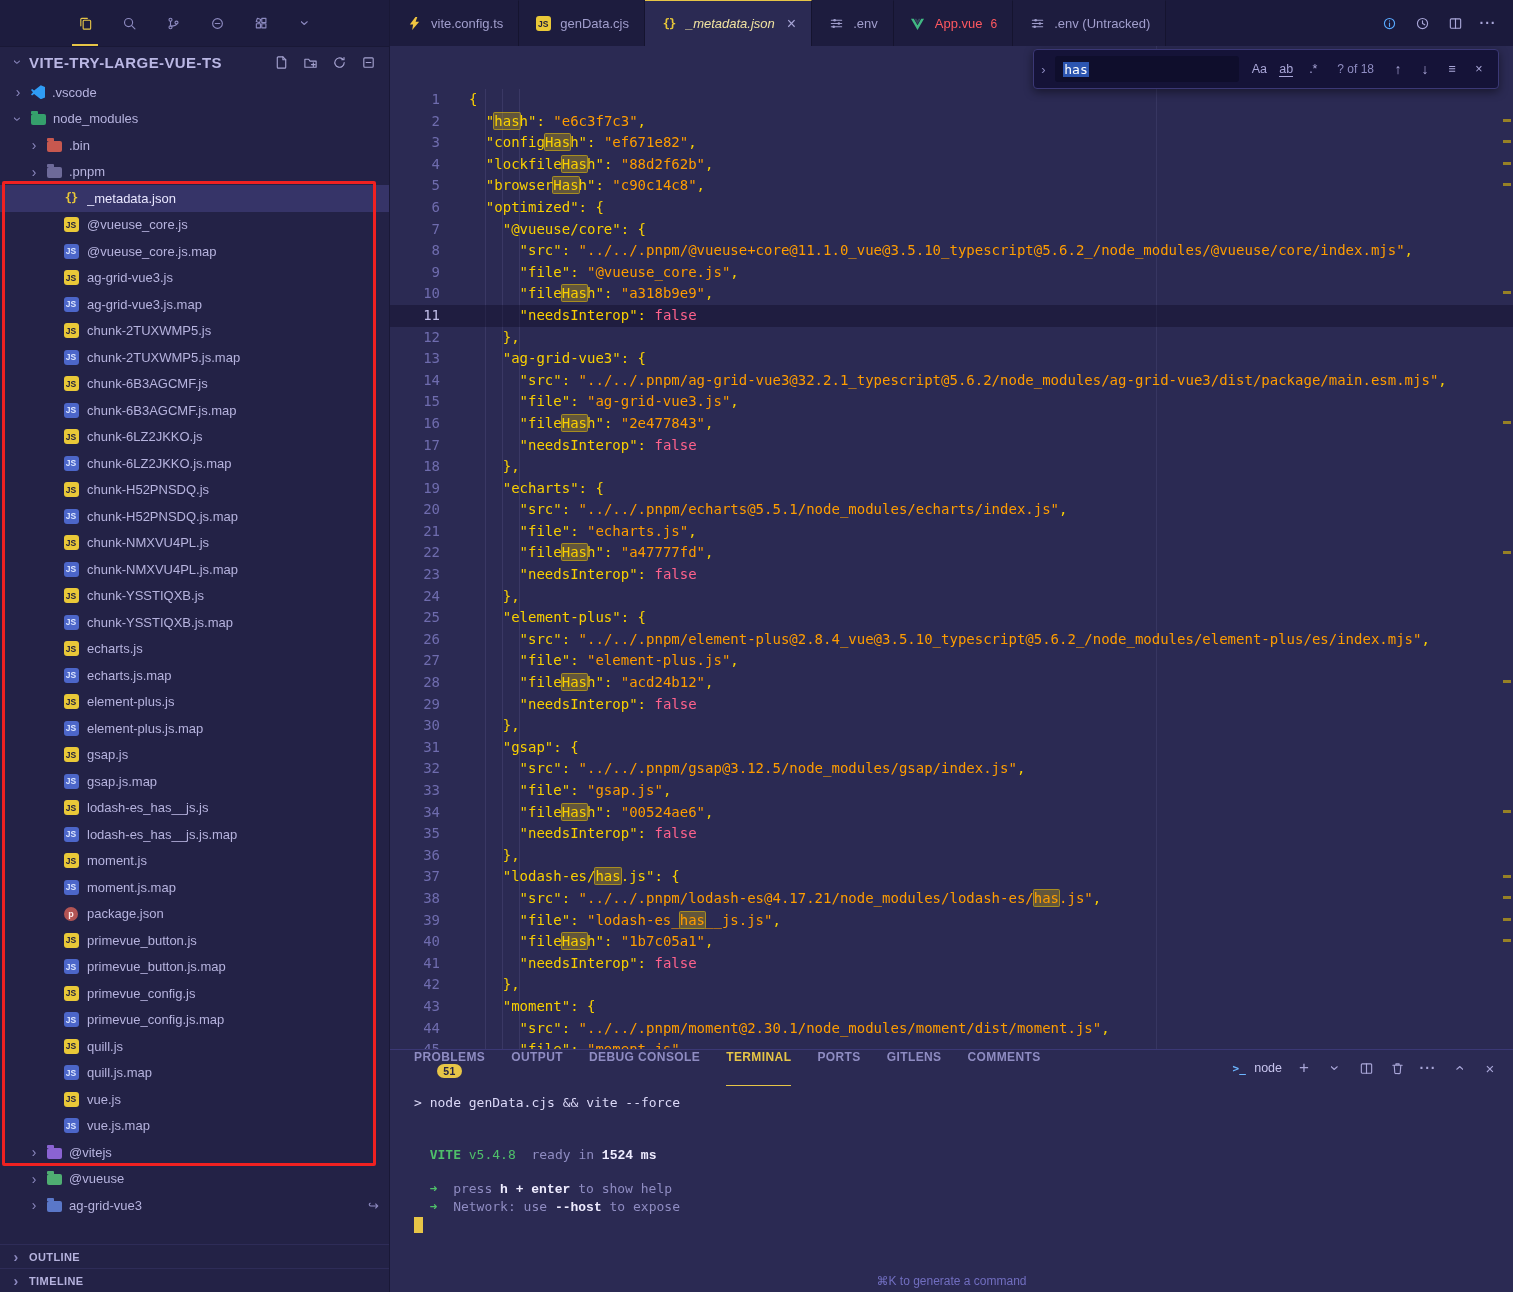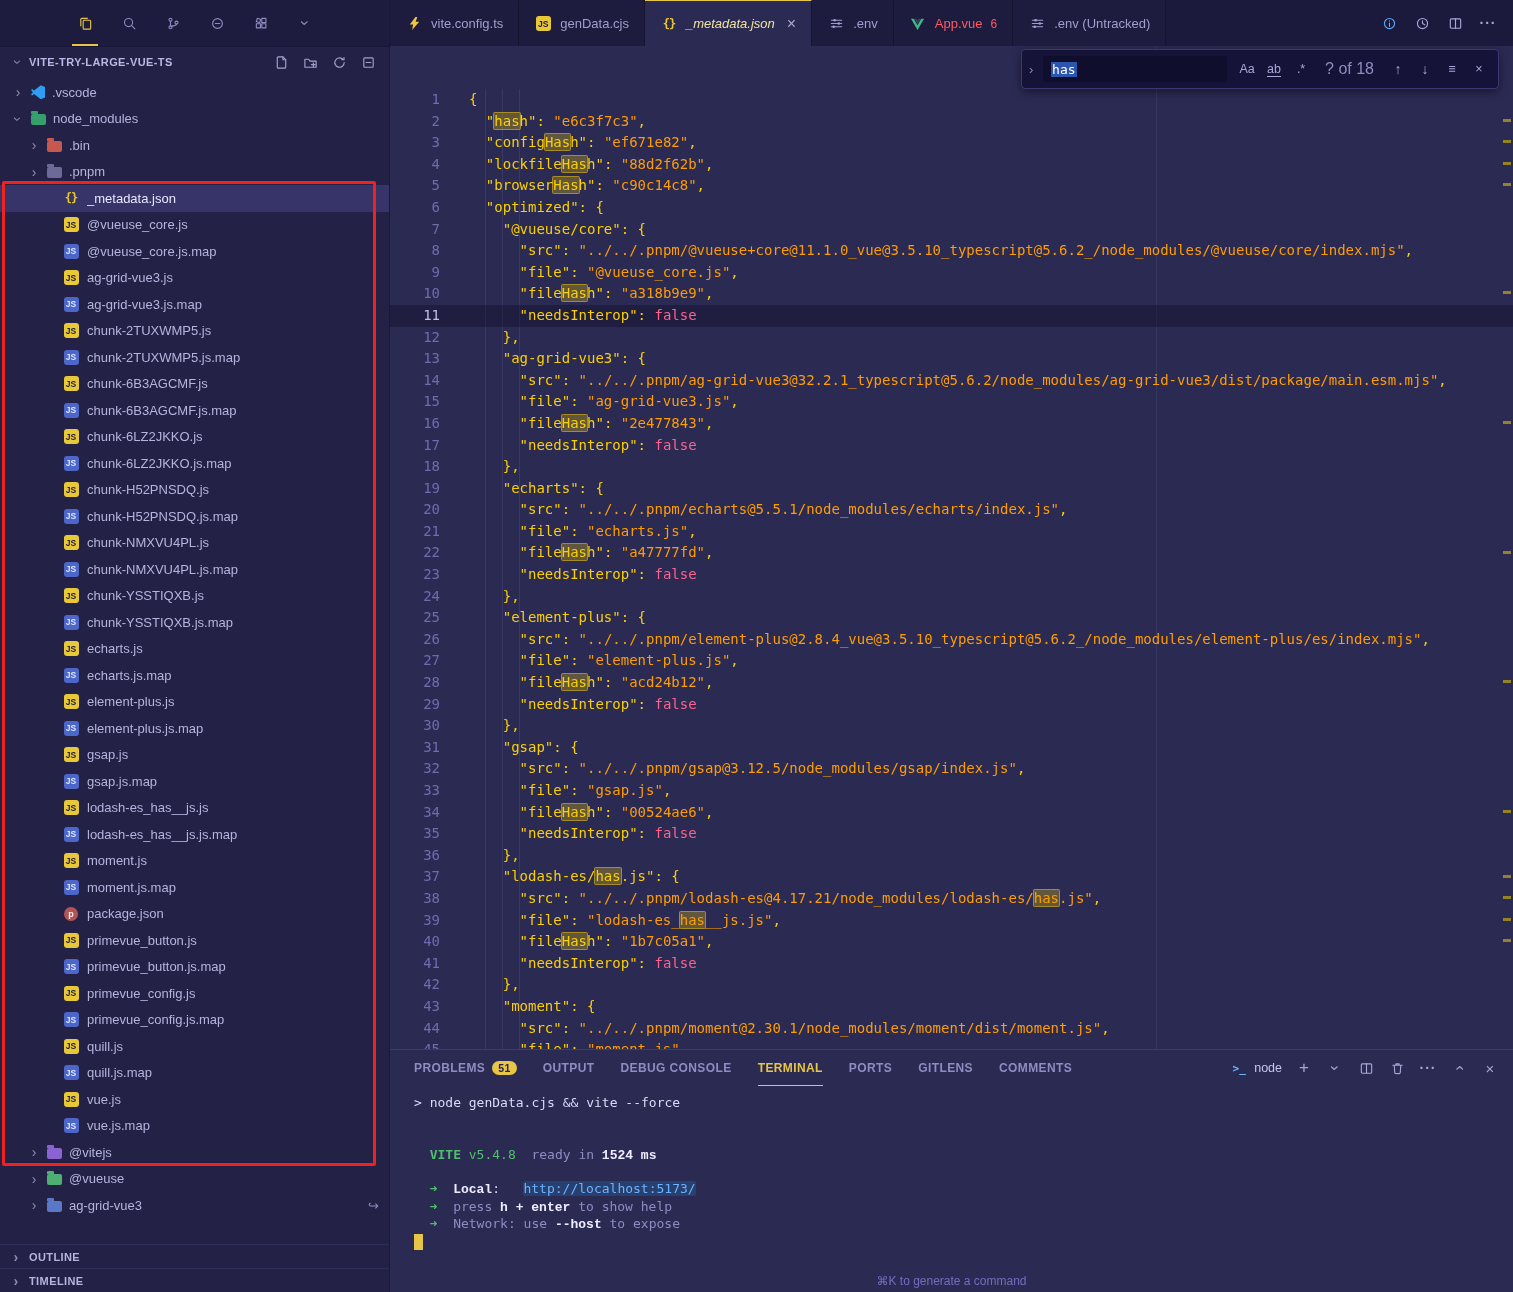--- a/index.html
+++ b/index.html
@@ -5,21 +5,21 @@
   html,body{margin:0;padding:0;width:1513px;height:1292px;overflow:hidden;background:#2b2a53;
     font-family:"Liberation Sans",sans-serif;-webkit-font-smoothing:antialiased;}
   .app{display:flex;width:1513px;height:1292px;}
   
   .side{width:390px;min-width:390px;background:#232246;display:flex;flex-direction:column;position:relative;border-right:1px solid #191836;box-sizing:border-box;}
   .activity{height:46px;background:#1d1c3e;display:flex;align-items:center;gap:22px;padding-left:74px;border-bottom:1px solid #191836;}
   .act-item{position:relative;height:46px;display:flex;align-items:center;justify-content:center;width:22px;color:#8d8ac0;}
   .act-item.active{color:#e7c547;}
   .act-item.active::after{content:"";position:absolute;bottom:0;left:-2px;right:-2px;height:2px;background:#e7c547;}
   .side-head{height:30px;display:flex;align-items:center;gap:5px;padding:0 12px 0 12px;}
-  .side-title{font-size:11px;font-weight:bold;letter-spacing:.4px;color:#bab7e4;white-space:nowrap;}
+  .side-title{font-size:15px;font-weight:bold;letter-spacing:.4px;color:#bab7e4;white-space:nowrap;}
   .side-actions{margin-left:auto;display:flex;gap:11px;color:#a5a2d0;align-items:center;}
   .tree{flex:1;overflow:hidden;font-size:13px;color:#b6b3de;padding-top:2px;}
   .tree-row{height:26.5px;display:flex;align-items:center;gap:7px;box-sizing:border-box;white-space:nowrap;padding-right:10px;}
   .tree-row.selected{background:#363468;color:#e9e7ff;}
   .tree-label{overflow:hidden;text-overflow:ellipsis;}
   .chev{width:12px;display:inline-flex;justify-content:center;color:#8d8ac0;font-size:14px;flex:none;}
   .chev.open{transform:rotate(90deg);}
   .rot90{display:inline-block;transform:rotate(90deg);}
   .rotm90{display:inline-block;transform:rotate(-90deg);}
   .fold{display:inline-block;width:15px;height:11px;border-radius:2px;position:relative;margin-top:2px;flex:none;}
@@ -66,27 +66,27 @@
   .tw{color:#e8e6ff;} .tk{color:#fad000;} .ts{color:#ff9d00;} .tp{color:#fad000;} .tf{color:#ff628c;}
   .hl{background:rgba(240,200,0,.28);box-shadow:0 0 0 1px rgba(250,208,0,.6);border-radius:1px;}
   .overview{position:absolute;right:0;top:0;bottom:0;width:14px;z-index:3;}
   .ov-tick{position:absolute;right:2px;width:8px;height:3px;background:rgba(240,200,0,.55);}
   .search-widget{position:absolute;top:3px;right:14px;height:38px;background:#151338;border:1px solid #3b3875;border-radius:4px;display:flex;align-items:center;gap:5px;padding:0 8px 0 2px;z-index:10;box-shadow:0 3px 10px rgba(0,0,0,.45);font-size:13px;color:#b6b3de;}
   .sw-toggle{width:14px;text-align:center;color:#8d8ac0;}
   .sw-input{width:168px;height:26px;background:#0f0e2c;border-radius:3px;display:flex;align-items:center;padding:0 8px;font:13px "DejaVu Sans Mono",monospace;color:#fff;margin-right:4px;}
   .sw-input .sel{background:#2c55b0;padding:0 1px;}
   .sw-btn{min-width:22px;text-align:center;color:#a9a6d8;font-size:12.5px;}
   .sw-btn.word span{border-bottom:1px solid #a9a6d8;}
-  .sw-count{color:#8f8cc2;font-size:16px;margin:0 8px;white-space:nowrap;}
+  .sw-count{color:#8f8cc2;font-size:12px;margin:0 8px;white-space:nowrap;}
   .sw-nav{font-size:14px;}
   
   .panel{height:243px;border-top:1px solid #3b3875;display:flex;flex-direction:column;position:relative;background:#2b2a53;box-sizing:border-box;}
   .panel-head{height:36px;display:flex;align-items:center;justify-content:space-between;padding:0 14px 0 24px;flex:none;}
   .panel-tabs{display:flex;gap:26px;font-size:12px;font-weight:bold;letter-spacing:.4px;color:#8f8cc2;height:36px;}
-  .panel-tab{display:flex;align-items:center;gap:7px;height:36px;box-sizing:border-box;}
+  .panel-tab{display:flex;align-items:center;height:36px;box-sizing:border-box;flex-direction:column;}
   .panel-tab.active{color:#e7c547;border-bottom:1.5px solid #e7c547;}
   .pbadge{background:#e7c547;color:#232246;border-radius:9px;padding:1px 6px;font-size:10.5px;font-weight:bold;}
   .panel-actions{display:flex;align-items:center;gap:13px;color:#a9a6d8;}
   .pa-node{display:flex;align-items:center;gap:6px;color:#c8c5ee;font-size:12.5px;}
   .terminal{flex:1;padding:8px 0 0 24px;font:13px/17.3px "DejaVu Sans Mono",monospace;color:#dcd9f8;overflow:hidden;}
   .t-line{height:17.3px;white-space:pre;}
   .t-w{color:#dcd9f8;} .t-d{color:#8f8cc2;} .t-g{color:#4fc06a;} .t-gb{color:#4fc06a;font-weight:bold;}
   .t-b{color:#efecff;font-weight:bold;font-family:Liberation Mono, monospace;} .t-u{color:#6db3ff;background:#27406f;border-radius:2px;}
   .t-cursor{display:inline-block;width:9px;height:16px;background:#e7c547;vertical-align:middle;}
   .panel-hint{position:absolute;bottom:4px;left:0;right:0;text-align:center;font-size:12px;color:#716ec0;}
@@ -626,21 +626,20 @@
               <span style="font-size:15px">×</span>
             </span>
           </div>
       </div>
       <div class="terminal" id="terminal">
           <div class="t-line"><span class="t-w">&gt; node genData.cjs &amp;&amp; vite --force</span></div>
           <div class="t-line">&nbsp;</div>
           <div class="t-line">&nbsp;</div>
           <div class="t-line"><span class="t-gb">  VITE</span><span class="t-g"> v5.4.8</span><span class="t-d">  ready in </span><span class="t-b">1524 ms</span></div>
           <div class="t-line">&nbsp;</div>
-          <div class="t-line"><span class="t-g">  ➜  </span><span class="t-b">Local</span><span class="t-w">:   </span><span class="t-u">http://localhost:5173/</span></div>
           <div class="t-line"><span class="t-g">  ➜  </span><span class="t-d">press </span><span class="t-b">h + enter</span><span class="t-d"> to show help</span></div>
           <div class="t-line"><span class="t-g">  ➜  </span><span class="t-d">Network</span><span class="t-d">: use </span><span class="t-b">--host</span><span class="t-d"> to expose</span></div>
           <div class="t-line"><span class="t-cursor"></span></div>
         </div>
       <div class="panel-hint">⌘K to generate a command</div>
     </div>
   </main>
 
 </div>
 

